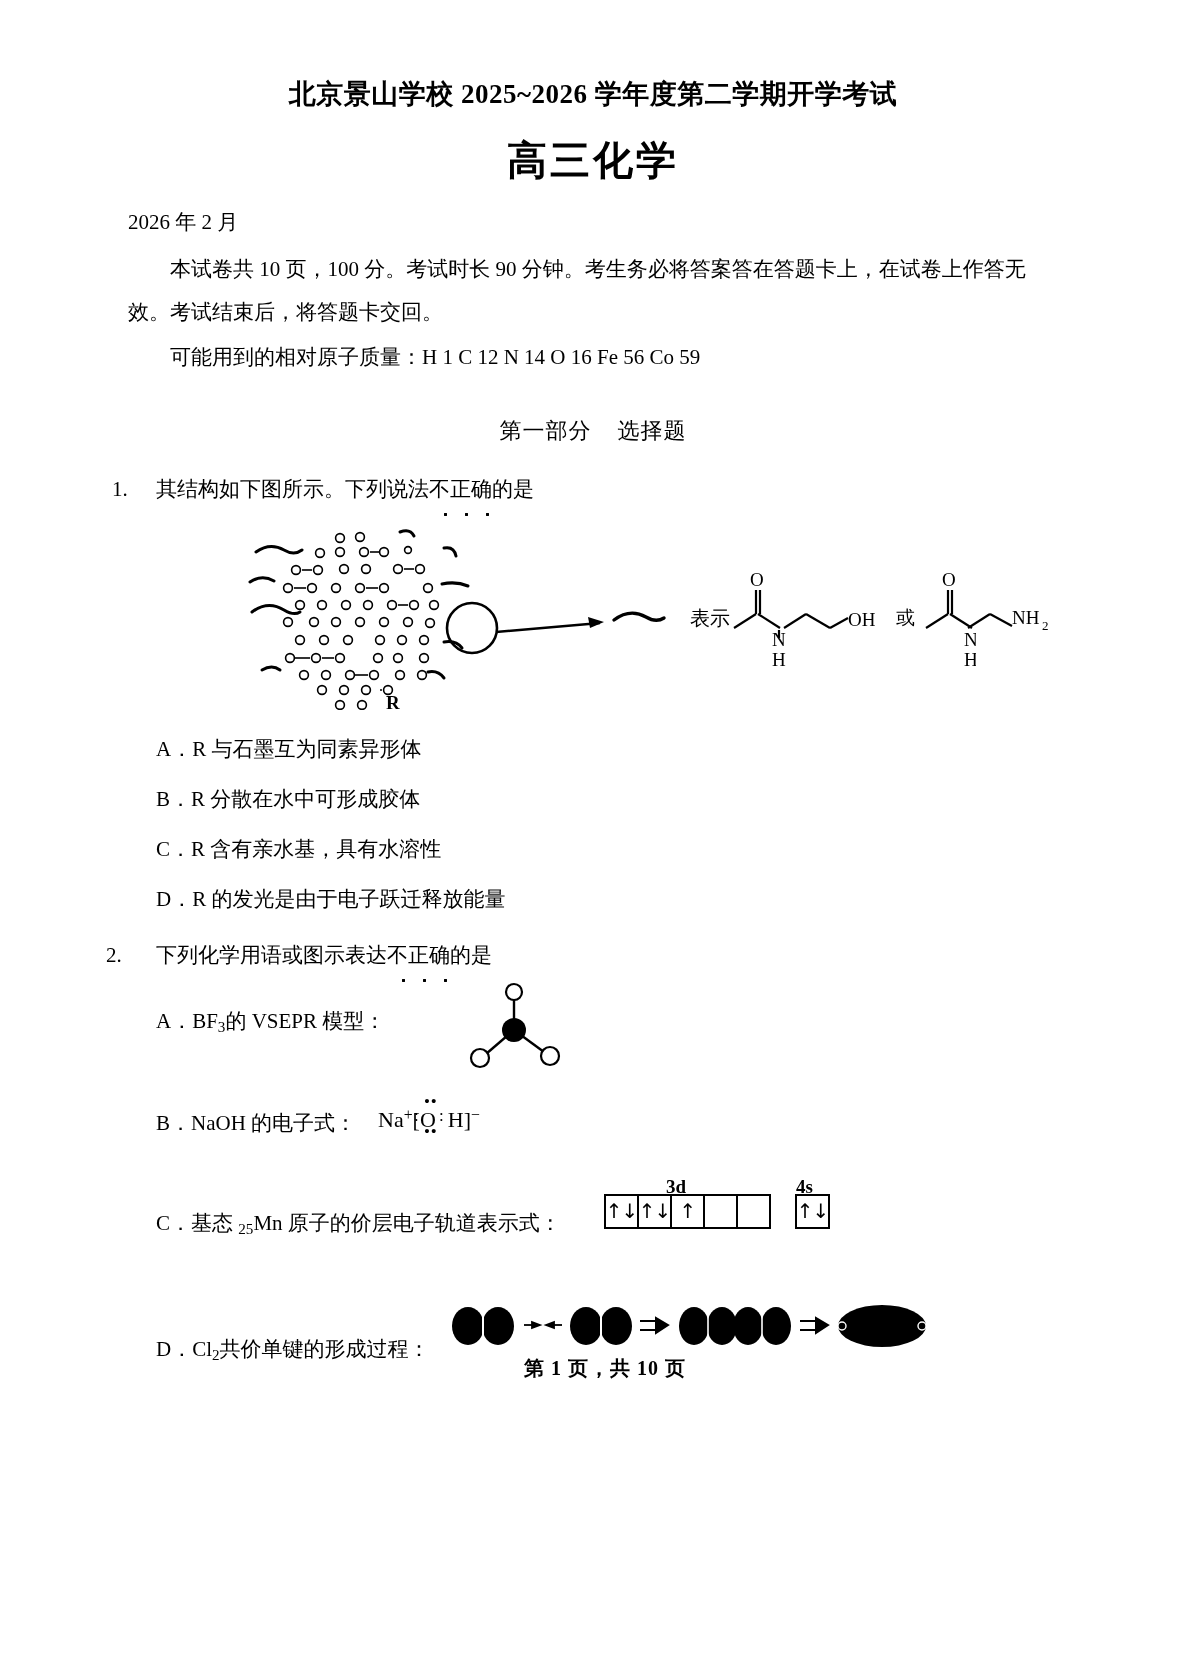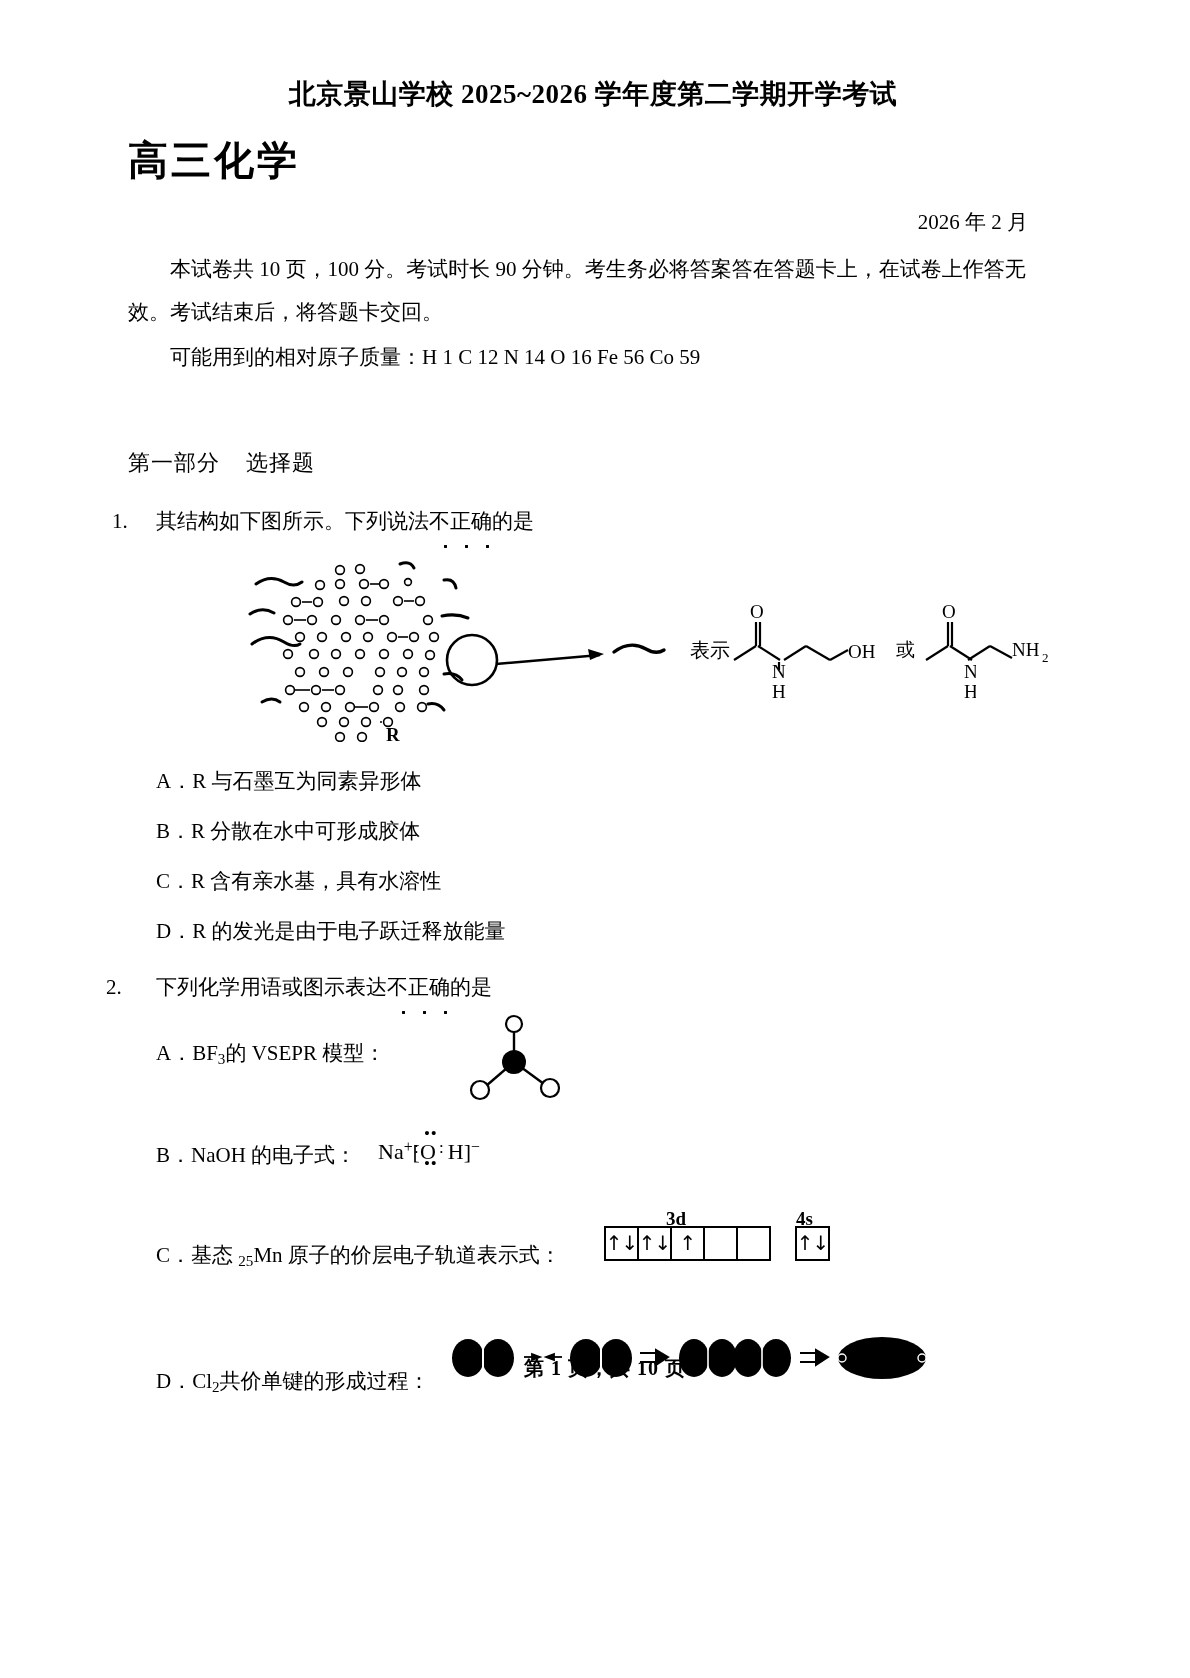--- a/index.html
+++ b/index.html
@@ -32,50 +32,52 @@
   
   .exam-title {
     text-align: center;
     font-size: 27px;
     font-weight: bold;
     letter-spacing: 0.5px;
     margin-top: 78px;
     line-height: 1.2;
   }
   .subject-title {
+    text-align: center;
     font-size: 40px;
     font-weight: bold;
     letter-spacing: 3px;
     margin-top: 28px;
     line-height: 1.15;
   }
   .exam-date {
-    text-align: right;
+    text-align: left;
     font-size: 21px;
     margin-top: 24px;
     padding-right: 30px;
   }
 
   
   .para {
     font-size: 21px;
     line-height: 2.05;
     text-indent: 2em;
     margin-top: 12px;
     text-align: justify;
   }
   .para2 {
     font-size: 21px;
     line-height: 2.05;
     text-indent: 2em;
     margin-top: 2px;
   }
   .part-heading {
+    text-align: center;
     font-size: 22px;
-    margin-top: 68px;
+    margin-top: 36px;
     letter-spacing: 1px;
   }
   .part-heading .gap { display:inline-block; width: 26px; }
   .bold-note {
     font-size: 21px;
     font-weight: bold;
     margin-top: 38px;
     margin-left: -14px;
     letter-spacing: 0.3px;
   }

